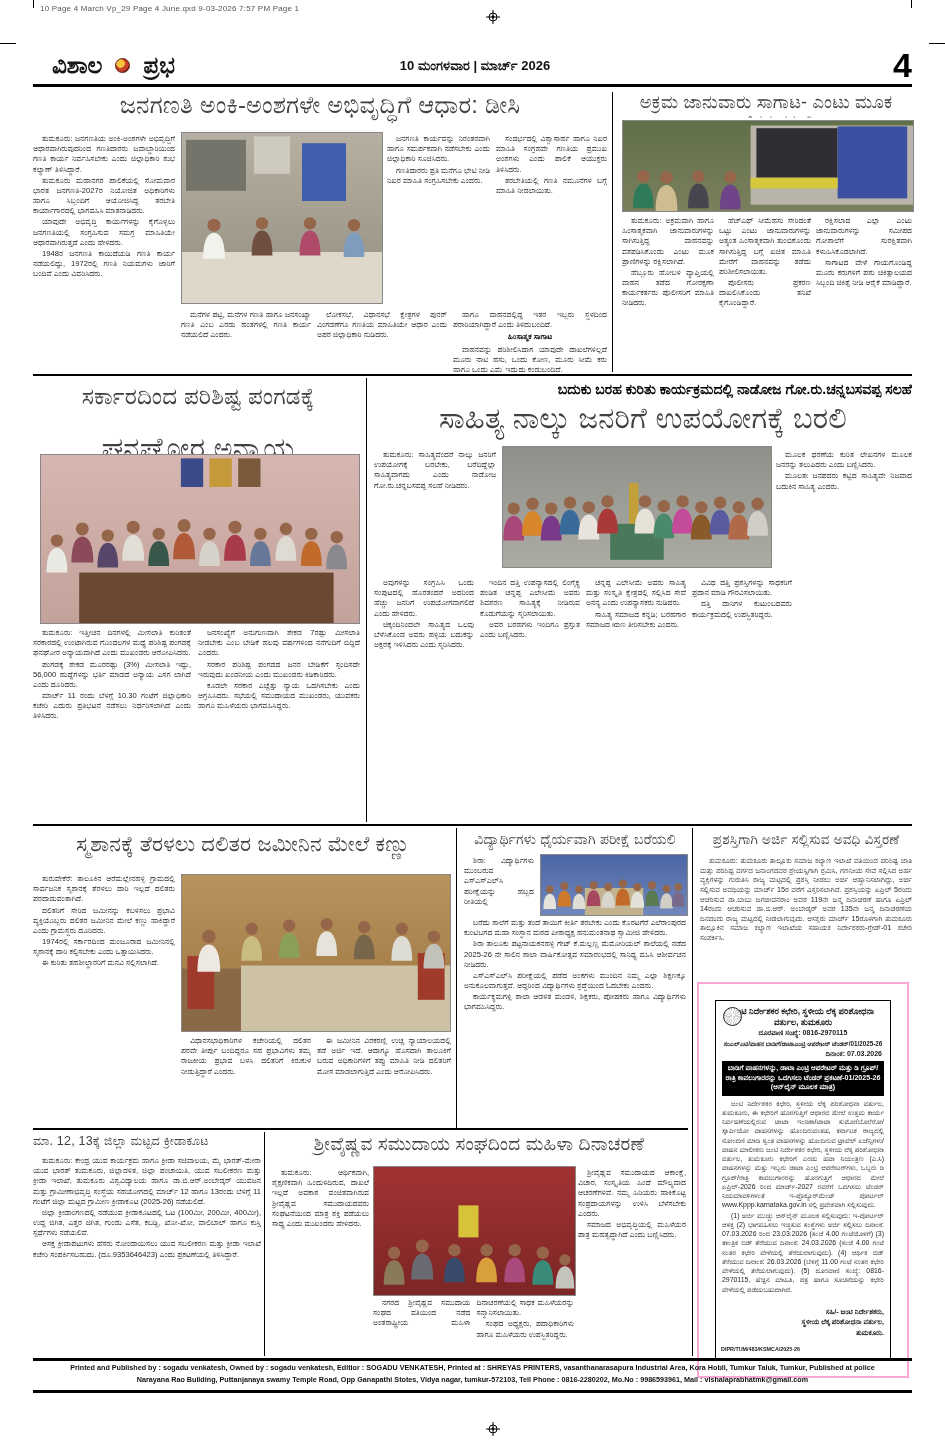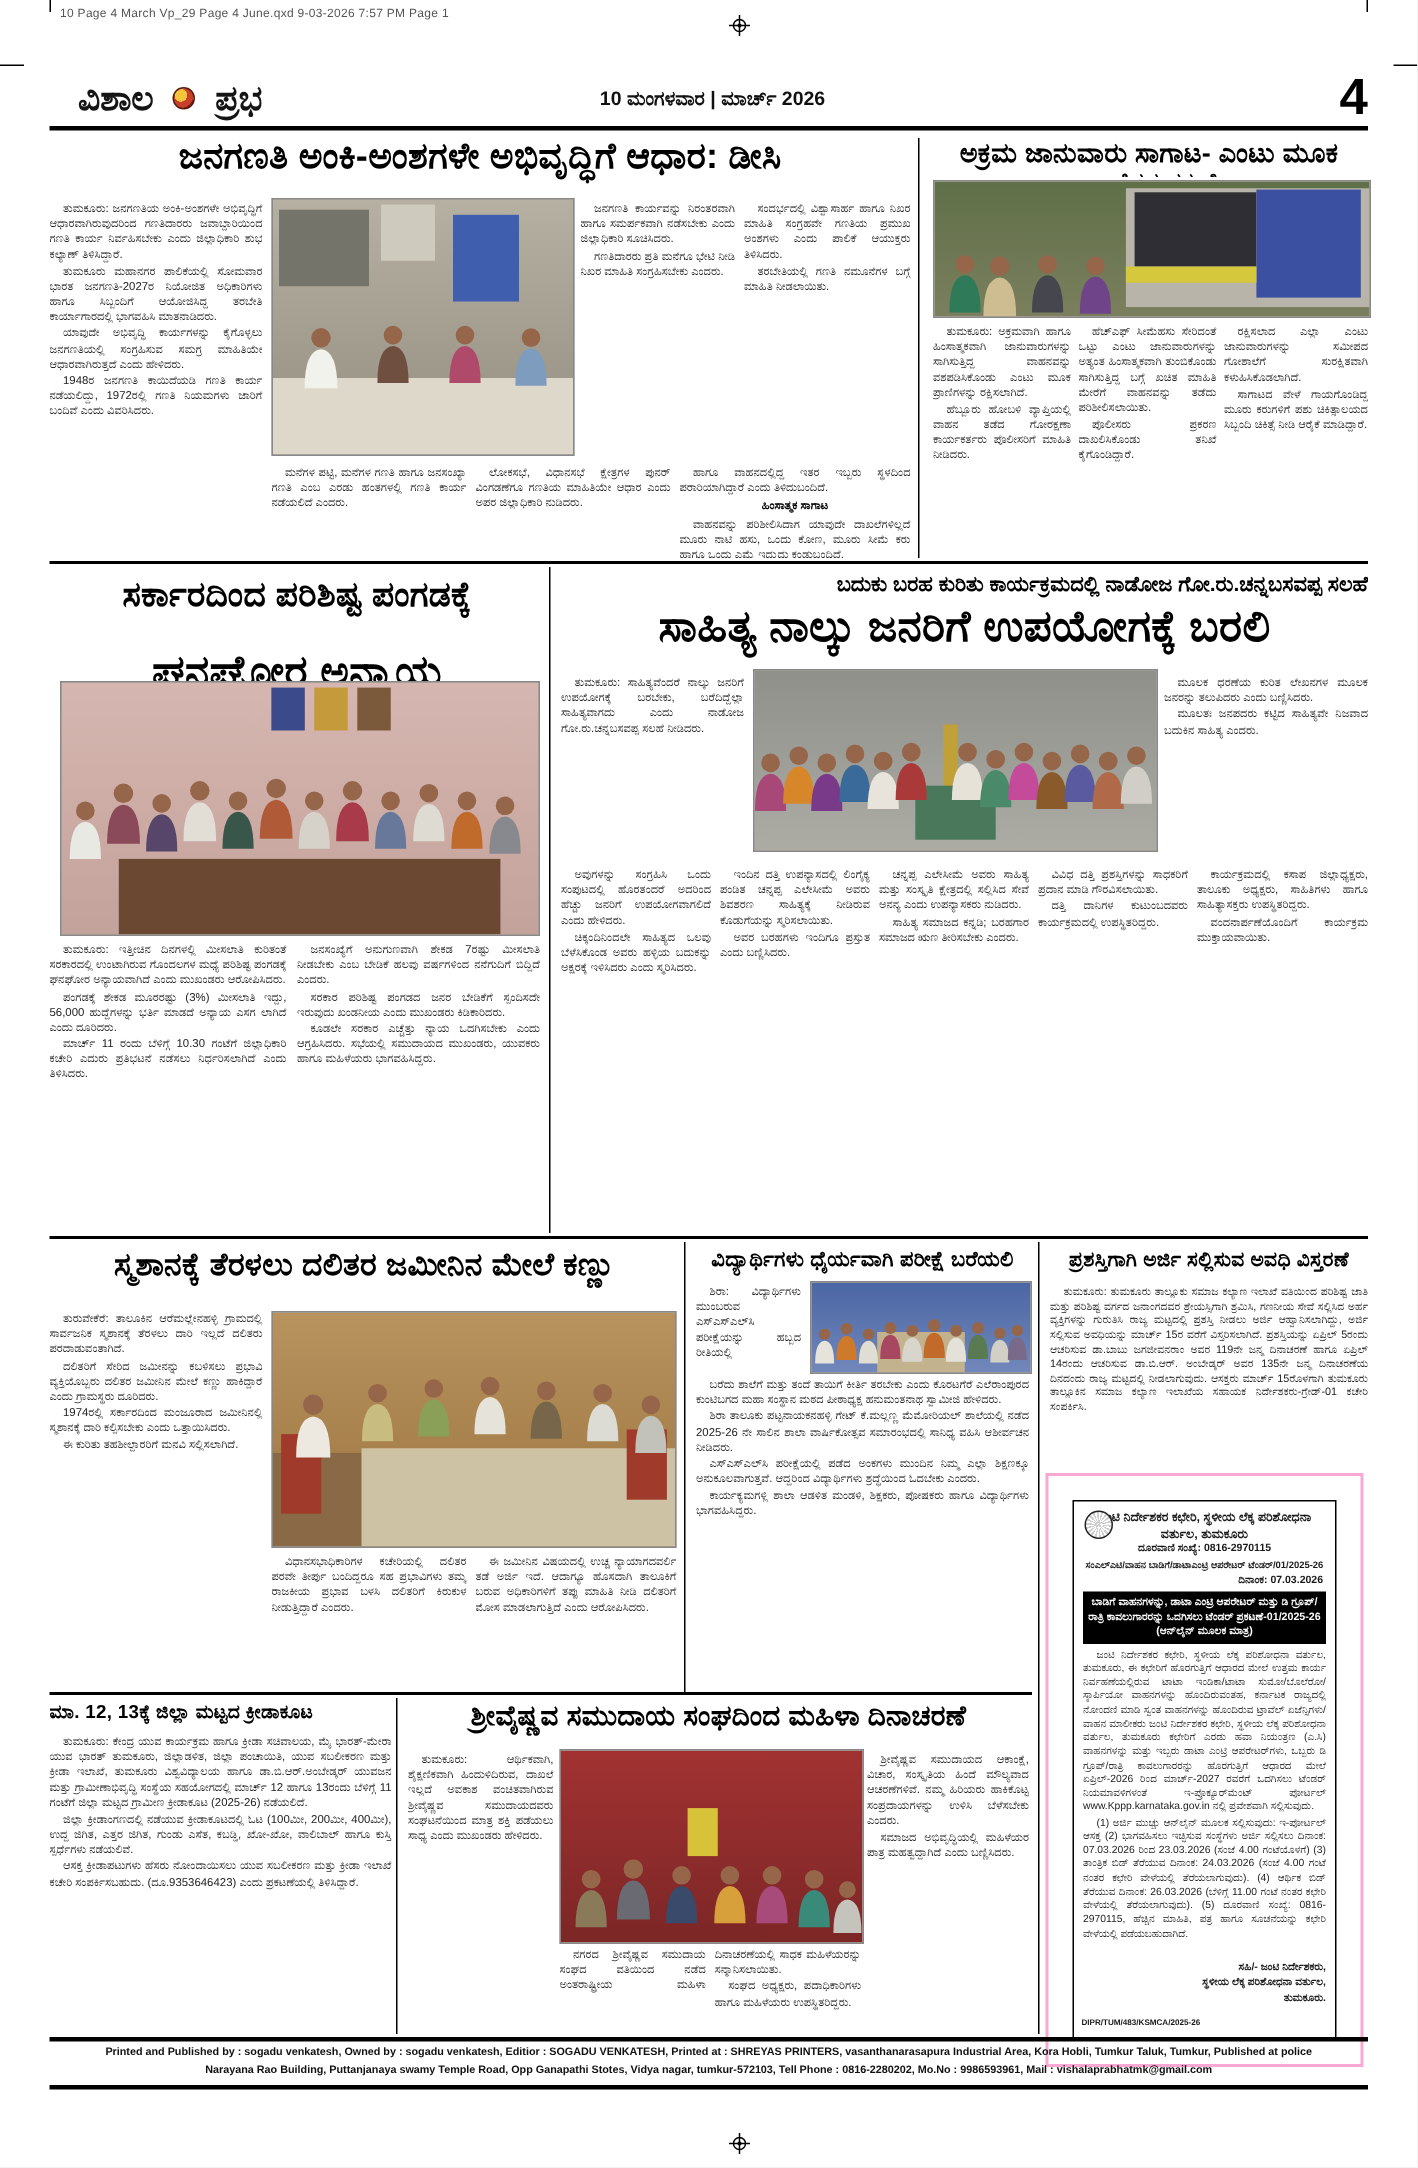--- a/index.html
+++ b/index.html
@@ -6,21 +6,21 @@
   html,body{margin:0;padding:0;background:#e9e9e9;}
   .page{position:relative;width:945px;height:1445px;background:#ffffff;margin:0 auto;
         font-family:"Liberation Sans","DejaVu Sans",sans-serif;color:#1a1a1a;overflow:hidden;}
   .abs{position:absolute;}
   .slug{font-size:8px;color:#555;letter-spacing:.2px;}
   .tick{background:#000;}
   .masthead-logo{display:flex;align-items:center;gap:13px;font-weight:900;font-size:23px;color:#151515;}
   .emblem{width:13px;height:13px;border-radius:50%;background:radial-gradient(circle at 35% 35%,#f6c43a 0 35%,#c8402a 36% 70%,#7a1d14 71% 100%);border:1px solid #5a1a10;}
   .dateline{font-size:13px;font-weight:700;text-align:center;color:#111;}
   .pageno{font-size:34px;font-weight:900;color:#000;text-align:right;line-height:1;}
-  .hl{font-weight:700;color:#000000;text-align:center;line-height:1.12;letter-spacing:.2px;overflow:hidden;}
+  .hl{font-weight:400;color:#404040;text-align:center;line-height:1.12;letter-spacing:.2px;overflow:hidden;}
   .hl-left{text-align:left;}
   .kicker{font-weight:800;color:#000;text-align:right;overflow:hidden;}
   .col{overflow:hidden;font-size:7.6px;line-height:1.34;text-align:justify;color:#222;}
   .col p{margin:0 0 1px 0;text-indent:9px;}
   .col p.sub{font-weight:800;text-align:center;text-indent:0;margin:2px 0;color:#000;}
   .vr{width:1px;background:#000;}
   .hrule{height:2px;background:#000;}
   .photo{overflow:hidden;border:1px solid #888;background:#b5b0a6;}
   .photo svg{display:block;}
   .tender{border:2px solid #f9a8d4;padding:16px;background:#fff;}
@@ -268,24 +268,20 @@
       <p>ಅವರ ಬರಹಗಳು ಇಂದಿಗೂ ಪ್ರಸ್ತುತ ಎಂದು ಬಣ್ಣಿಸಿದರು.</p>
     </div>
   <div class="abs col" style="left:586px;top:578px;width:100px;height:242px;">
       <p>ಚನ್ನಪ್ಪ ಎಲೇಸೀಮೆ ಅವರು ಸಾಹಿತ್ಯ ಮತ್ತು ಸಂಸ್ಕೃತಿ ಕ್ಷೇತ್ರದಲ್ಲಿ ಸಲ್ಲಿಸಿದ ಸೇವೆ ಅನನ್ಯ ಎಂದು ಉಪನ್ಯಾಸಕರು ನುಡಿದರು.</p>
       <p>ಸಾಹಿತ್ಯ ಸಮಾಜದ ಕನ್ನಡಿ; ಬರಹಗಾರ ಸಮಾಜದ ಋಣ ತೀರಿಸಬೇಕು ಎಂದರು.</p>
     </div>
   <div class="abs col" style="left:692px;top:578px;width:100px;height:242px;">
       <p>ವಿವಿಧ ದತ್ತಿ ಪ್ರಶಸ್ತಿಗಳನ್ನು ಸಾಧಕರಿಗೆ ಪ್ರದಾನ ಮಾಡಿ ಗೌರವಿಸಲಾಯಿತು.</p>
       <p>ದತ್ತಿ ದಾನಿಗಳ ಕುಟುಂಬದವರು ಕಾರ್ಯಕ್ರಮದಲ್ಲಿ ಉಪಸ್ಥಿತರಿದ್ದರು.</p>
     </div>
-  <div class="abs col" style="left:798px;top:578px;width:114px;height:242px;">
-      <p>ಕಾರ್ಯಕ್ರಮದಲ್ಲಿ ಕಸಾಪ ಜಿಲ್ಲಾಧ್ಯಕ್ಷರು, ತಾಲೂಕು ಅಧ್ಯಕ್ಷರು, ಸಾಹಿತಿಗಳು ಹಾಗೂ ಸಾಹಿತ್ಯಾಸಕ್ತರು ಉಪಸ್ಥಿತರಿದ್ದರು.</p>
-      <p>ವಂದನಾರ್ಪಣೆಯೊಂದಿಗೆ ಕಾರ್ಯಕ್ರಮ ಮುಕ್ತಾಯವಾಯಿತು.</p>
-    </div>
 
   <div class="abs hrule" style="left:33px;top:824px;width:879px;"></div>
 
   <div class="abs hl" style="left:33px;top:832px;width:420px;height:34px;font-size:21px;">ಸ್ಮಶಾನಕ್ಕೆ ತೆರಳಲು ದಲಿತರ ಜಮೀನಿನ ಮೇಲೆ ಕಣ್ಣು</div>
   <div class="abs col" style="left:33px;top:874px;width:142px;height:252px;">
       <p>ತುರುವೇಕೆರೆ: ತಾಲೂಕಿನ ಆರೆಮಲ್ಲೇನಹಳ್ಳಿ ಗ್ರಾಮದಲ್ಲಿ ಸಾರ್ವಜನಿಕ ಸ್ಮಶಾನಕ್ಕೆ ತೆರಳಲು ದಾರಿ ಇಲ್ಲದೆ ದಲಿತರು ಪರದಾಡುವಂತಾಗಿದೆ.</p>
       <p>ದಲಿತರಿಗೆ ಸೇರಿದ ಜಮೀನನ್ನು ಕಬಳಿಸಲು ಪ್ರಭಾವಿ ವ್ಯಕ್ತಿಯೊಬ್ಬರು ದಲಿತರ ಜಮೀನಿನ ಮೇಲೆ ಕಣ್ಣು ಹಾಕಿದ್ದಾರೆ ಎಂದು ಗ್ರಾಮಸ್ಥರು ದೂರಿದರು.</p>
       <p>1974ರಲ್ಲಿ ಸರ್ಕಾರದಿಂದ ಮಂಜೂರಾದ ಜಮೀನಿನಲ್ಲಿ ಸ್ಮಶಾನಕ್ಕೆ ದಾರಿ ಕಲ್ಪಿಸಬೇಕು ಎಂದು ಒತ್ತಾಯಿಸಿದರು.</p>
       <p>ಈ ಕುರಿತು ತಹಶೀಲ್ದಾರರಿಗೆ ಮನವಿ ಸಲ್ಲಿಸಲಾಗಿದೆ.</p>
     </div>
@@ -315,21 +311,21 @@
         <circle cx="219.8" cy="53.8" r="6.2" fill="#96664a"></circle>
         <path d="M 209.4 85.8 Q 209.4 61.8 219.8 61.0 Q 230.2 61.8 230.2 85.8 Z" fill="#dcdcd4"></path>
         <circle cx="251.9" cy="61.6" r="6.2" fill="#96664a"></circle>
         <path d="M 241.5 93.6 Q 241.5 69.6 251.9 68.8 Q 262.3 69.6 262.3 93.6 Z" fill="#c2c2ba"></path>
       </svg>
     </div>
   <div class="abs col" style="left:181px;top:1036px;width:130px;height:90px;">
       <p>ವಿಧಾನಸಭಾಧಿಕಾರಿಗಳ ಕಚೇರಿಯಲ್ಲಿ ದಲಿತರ ಪರವೇ ತೀರ್ಪು ಬಂದಿದ್ದರೂ ಸಹ ಪ್ರಭಾವಿಗಳು ತಮ್ಮ ರಾಜಕೀಯ ಪ್ರಭಾವ ಬಳಸಿ ದಲಿತರಿಗೆ ಕಿರುಕುಳ ನೀಡುತ್ತಿದ್ದಾರೆ ಎಂದರು.</p>
     </div>
   <div class="abs col" style="left:317px;top:1036px;width:134px;height:90px;">
-      <p>ಈ ಜಮೀನಿನ ವಿಷಯದಲ್ಲಿ ಉಚ್ಚ ನ್ಯಾಯಾಗದವರ್ಲಿ ತಡೆ ಅರ್ಜಿ ಇದೆ. ಆದಾಗ್ಯೂ ಹೊಸದಾಗಿ ತಾಲೂಕಿಗೆ ಬರುವ ಅಧಿಕಾರಿಗಳಿಗೆ ತಪ್ಪು ಮಾಹಿತಿ ನೀಡಿ ದಲಿತರಿಗೆ ಮೋಸ ಮಾಡಲಾಗುತ್ತಿದೆ ಎಂದು ಆರೋಪಿಸಿದರು.</p>
+      <p>ಈ ಜಮೀನಿನ ವಿರಕರಣ್ಲಿ ಉಚ್ಚ ನ್ಯಾಯಾಲಯದಲ್ಲಿ ತಡೆ ಅರ್ಜಿ ಇದೆ. ಆದಾಗ್ಯೂ ಹೊಸದಾಗಿ ತಾಲೂಕಿಗೆ ಬರುವ ಅಧಿಕಾರಿಗಳಿಗೆ ತಪ್ಪು ಮಾಹಿತಿ ನೀಡಿ ದಲಿತರಿಗೆ ಮೋಸ ಮಾಡಲಾಗುತ್ತಿದೆ ಎಂದು ಆರೋಪಿಸಿದರು.</p>
     </div>
 
   <div class="abs vr" style="left:456px;top:828px;height:300px;"></div>
 
   <div class="abs hl" style="left:464px;top:832px;width:222px;height:22px;font-size:14px;">ವಿದ್ಯಾರ್ಥಿಗಳು ಧೈರ್ಯವಾಗಿ ಪರೀಕ್ಷೆ ಬರೆಯಲಿ</div>
   <div class="abs col" style="left:464px;top:856px;width:70px;height:58px;">
       <p>ಶಿರಾ: ವಿದ್ಯಾರ್ಥಿಗಳು ಮುಂಬರುವ ಎಸ್‌ಎಸ್‌ಎಲ್‌ಸಿ ಪರೀಕ್ಷೆಯನ್ನು ಹಬ್ಬದ ರೀತಿಯಲ್ಲಿ</p>
     </div>
   <div class="abs photo" style="left:540px;top:854px;width:146px;height:60px;">
       <svg width="146" height="60" viewBox="0 0 146 60" preserveAspectRatio="none">

